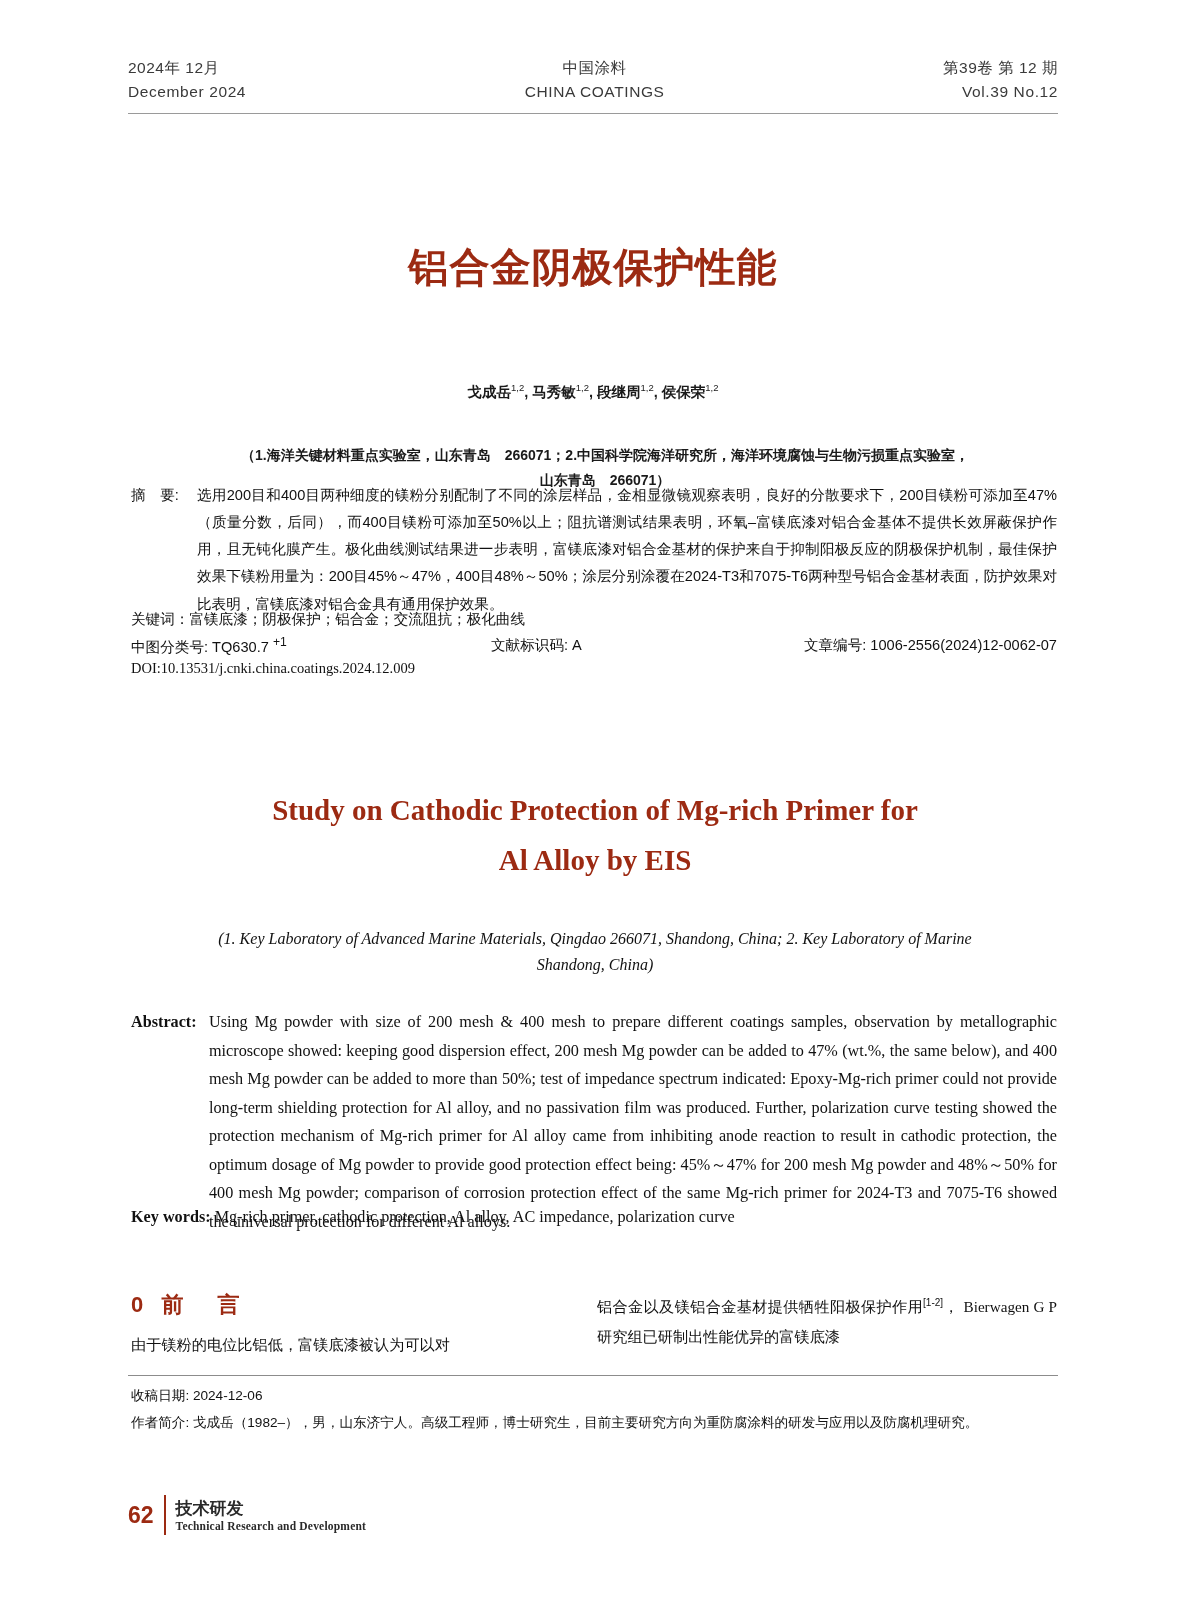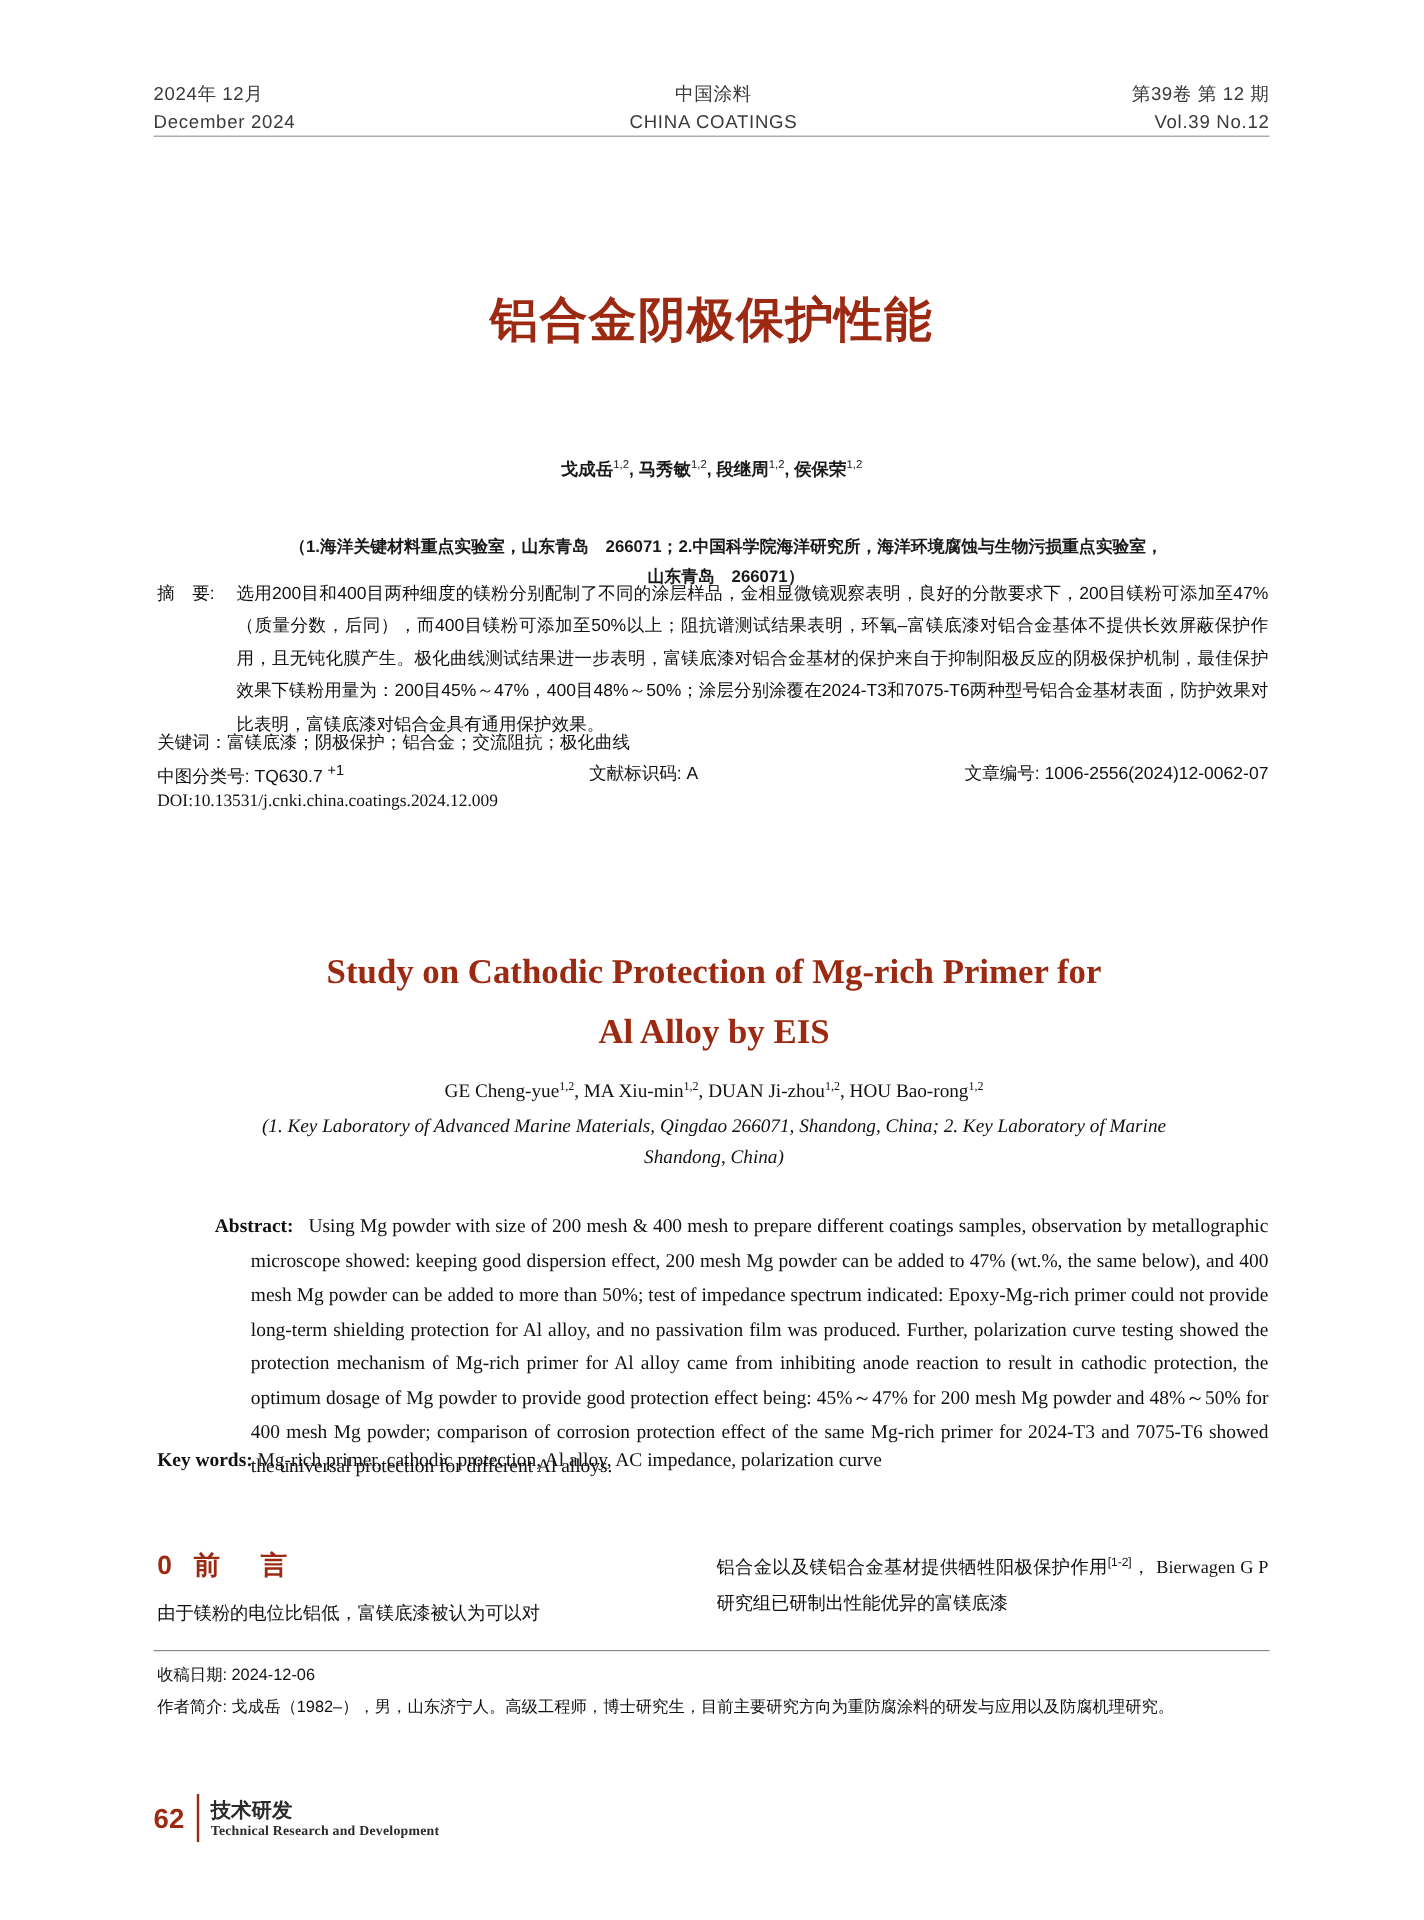--- a/index.html
+++ b/index.html
@@ -32,21 +32,21 @@
     justify-content: space-between;
     align-items: flex-start;
     font-family: "Liberation Sans", sans-serif;
     font-size: 15.5px;
     color: #3a3a3a;
     line-height: 1.55;
   }
   .runhead .col { white-space: nowrap; }
   .runhead .center { text-align: center; }
   .runhead .right { text-align: right; }
-  .runhead .cn { letter-spacing: 0.5px; margin-top: 11px; }
+  .runhead .cn { letter-spacing: 0.5px; }
   .runhead .en { letter-spacing: 0.6px; }
   .runhead-rule {
     position: absolute;
     left: 128px;
     top: 113px;
     width: 930px;
     height: 1px;
     background: #9a9a9a;
   }
 
@@ -190,21 +190,20 @@
     font-family: "Liberation Serif", serif;
     font-size: 16.2px;
     line-height: 1.76;
     color: #111;
     text-align: justify;
   }
   .en-abs .lbl {
     float: left;
     font-weight: bold;
     width: 78px;
-    margin-left: 48px;
   }
   .en-abs .body { margin-left: 78px; display: block; }
   .en-kw {
     position: absolute;
     left: 131px;
     top: 1203px;
     width: 926px;
     font-family: "Liberation Serif", serif;
     font-size: 16.2px;
     line-height: 1.76;
@@ -351,21 +350,20 @@
     <span class="c3">文章编号: 1006-2556(2024)12-0062-07</span>
   </div>
 
   <div class="cn-doi">DOI:10.13531/j.cnki.china.coatings.2024.12.009</div>
 
   <div class="en-title">
     <div>Study on Cathodic Protection of Mg-rich Primer for</div>
     <div>Al Alloy by EIS</div>
   </div>
 
-  <div class="en-authors">GE Cheng-yue<sup>1,2</sup>, MA Xiu-min<sup>1,2</sup>, DUAN Ji-zhou<sup>1,2</sup>, HOU Bao-rong<sup>1,2</sup></div>
 
   <div class="en-affil">
     <div>(1. Key Laboratory of Advanced Marine Materials, Qingdao 266071, Shandong, China; 2. Key Laboratory of Marine</div>
     <div>Shandong, China)</div>
   </div>
 
   <div class="en-abs">
     <span class="lbl">Abstract:</span>
     <span class="body">Using Mg powder with size of 200 mesh &amp; 400 mesh to prepare different coatings samples, observation by metallographic microscope showed: keeping good dispersion effect, 200 mesh Mg powder can be added to 47% (wt.%, the same below), and 400 mesh Mg powder can be added to more than 50%; test of impedance spectrum indicated: Epoxy-Mg-rich primer could not provide long-term shielding protection for Al alloy, and no passivation film was produced. Further, polarization curve testing showed the protection mechanism of Mg-rich primer for Al alloy came from inhibiting anode reaction to result in cathodic protection, the optimum dosage of Mg powder to provide good protection effect being: 45%～47% for 200 mesh Mg powder and 48%～50% for 400 mesh Mg powder; comparison of corrosion protection effect of the same Mg-rich primer for 2024-T3 and 7075-T6 showed the universal protection for different Al alloys.</span>
   </div>

